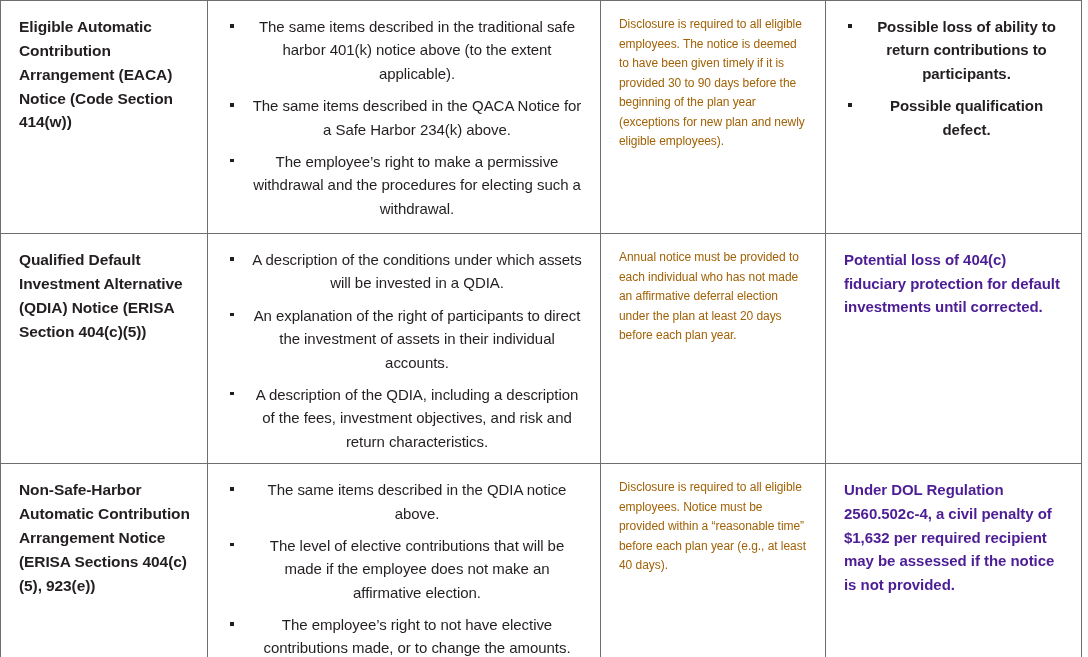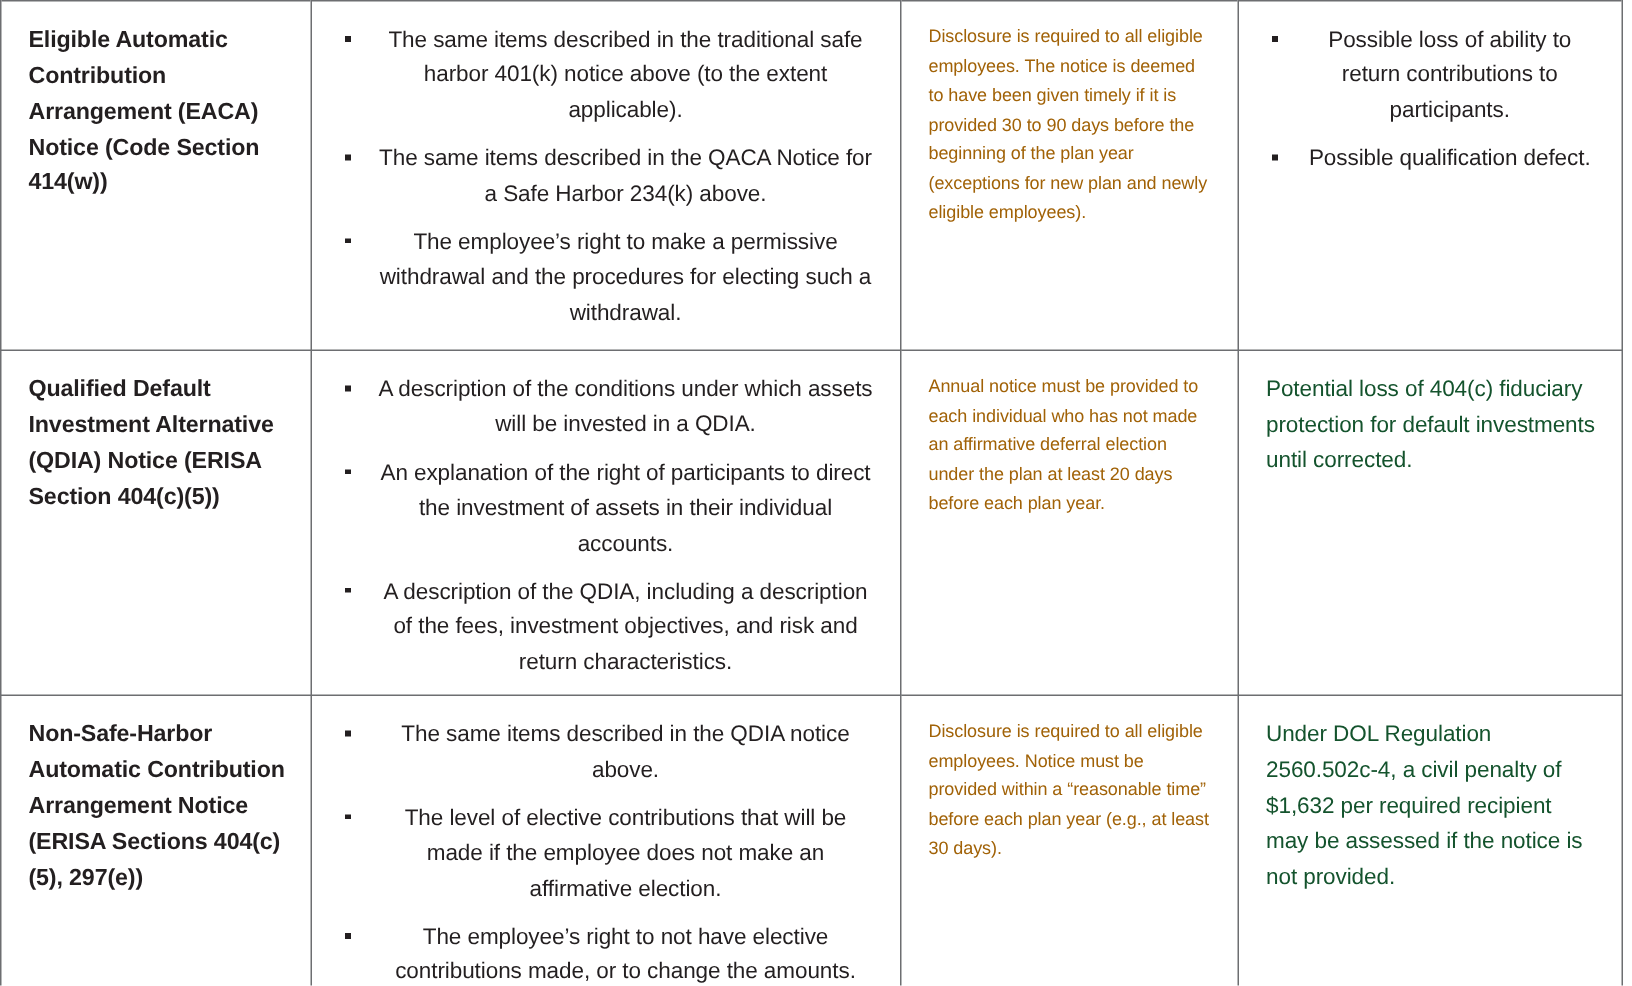--- a/index.html
+++ b/index.html
@@ -40,20 +40,21 @@
     background: #ffffff;
   }
   table.notice-table tr:last-child td {
     border-bottom: none;
   }
   table.notice-table td.col-term {
     border-left: 1px solid #6d6e71;
   }
   table.notice-table td.col-consequence {
     border-right: 1px solid #6d6e71;
+    font-weight: bold;
   }
 
   
   col.c1 { width: 207px; }
   col.c2 { width: 393px; }
   col.c3 { width: 225px; }
   col.c4 { width: 256px; }
 
   
   tr.row-eaca td { height: 232px; }
@@ -106,21 +107,21 @@
   .timing-text {
     font-size: 12px;
     line-height: 1.63;
     color: #a16207;
     letter-spacing: -0.05px;
   }
 
   .consequence-text {
     font-size: 15px;
     line-height: 1.58;
-    color: #14532d;
+    color: #4c1d95;
     letter-spacing: -0.05px;
   }
 </style>
 </head>
 <body>
 
 <div class="table-wrap">
   <table class="notice-table">
     <colgroup>
       <col class="c1">
@@ -183,35 +184,35 @@
         <td class="col-consequence">
           <div class="cell-pad">
             <div class="consequence-text">Potential loss of 404(c) fiduciary protection for default investments until corrected.</div>
           </div>
         </td>
       </tr>
 
       <tr class="row-nonsafe">
         <td class="col-term">
           <div class="cell-pad">
-            <div class="term-title">Non-Safe-Harbor Automatic Contribution Arrangement Notice (ERISA Sections 404(c)(5), 297(e))</div>
+            <div class="term-title">Non-Safe-Harbor Automatic Contribution Arrangement Notice (ERISA Sections 404(c)(5), 923(e))</div>
           </div>
         </td>
         <td class="col-contents">
           <div class="cell-pad narrow-left">
             <ul class="bullets">
               <li><span class="bullet-dot"></span><span>The same items described in the QDIA notice above.</span></li>
               <li><span class="bullet-dot"></span><span>The level of elective contributions that will be made if the employee does not make an affirmative election.</span></li>
               <li><span class="bullet-dot"></span><span>The employee’s right to not have elective contributions made, or to change the amounts.</span></li>
             </ul>
           </div>
         </td>
         <td class="col-timing">
           <div class="cell-pad">
-            <div class="timing-text">Disclosure is required to all eligible employees. Notice must be provided within a “reasonable time” before each plan year (e.g., at least 30 days).</div>
+            <div class="timing-text">Disclosure is required to all eligible employees. Notice must be provided within a “reasonable time” before each plan year (e.g., at least 40 days).</div>
           </div>
         </td>
         <td class="col-consequence">
           <div class="cell-pad">
             <div class="consequence-text">Under DOL Regulation 2560.502c-4, a civil penalty of $1,632 per required recipient may be assessed if the notice is not provided.</div>
           </div>
         </td>
       </tr>
 
     </tbody>

